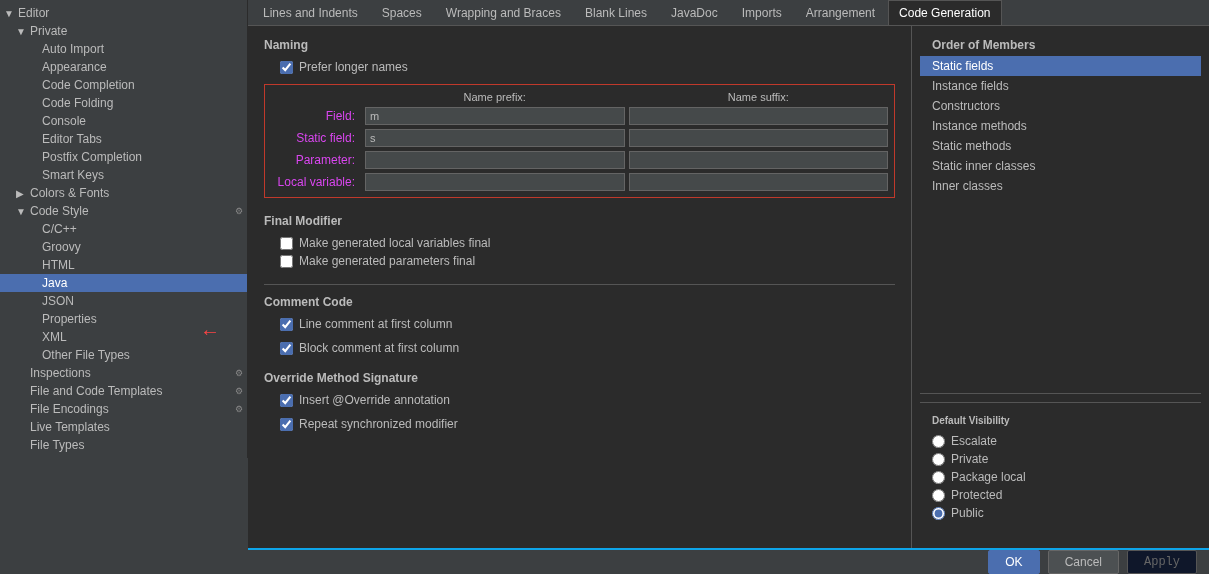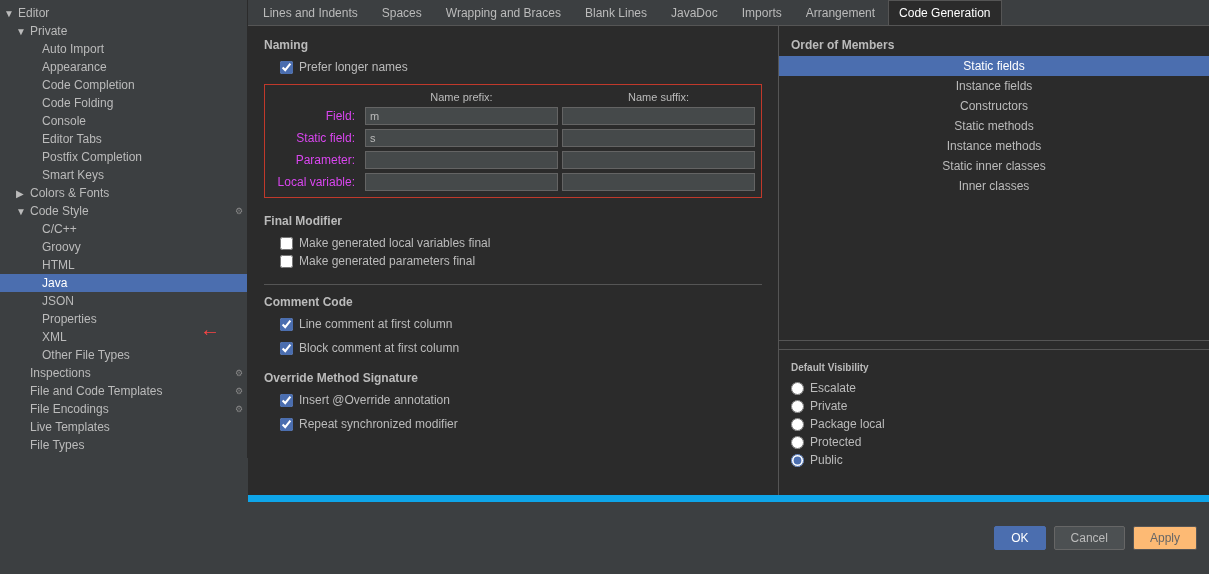--- a/index.html
+++ b/index.html
@@ -89,23 +89,23 @@
       display: flex;
       flex: 1;
       overflow: hidden;
     }
     .panel-left {
       flex: 1;
       padding: 12px 16px;
       overflow-y: auto;
     }
     .panel-right {
-      width: 431px;
+      width: 298px;
       border-left: 1px solid #555;
-      padding: 12px 0;
+      padding: 12px 8px;
       display: flex;
       flex-direction: column;
     }
     .section-title {
       font-size: 12px;
       font-weight: bold;
       color: #bbbbbb;
       margin-bottom: 8px;
     }
     
@@ -148,21 +148,21 @@
     
     .override-section { margin-bottom: 16px; }
     
     .order-title {
       padding: 0 12px;
       margin-bottom: 4px;
       font-size: 12px;
       font-weight: bold;
       color: #bbbbbb;
     }
-    .order-list { flex: 1; text-align: center; }
+    .order-list { flex: 1; }
     .order-item {
       padding: 3px 12px;
       cursor: pointer;
       color: #bbbbbb;
       font-size: 12px;
     }
     .order-item.selected { background: #4b6eaf; color: #fff; }
     
     .visibility-section {
       padding: 12px;
@@ -187,41 +187,41 @@
     .separator {
       height: 1px;
       background: #555;
       margin: 10px 0;
     }
     
     .bottom-bar {
       display: flex;
       justify-content: flex-end;
       align-items: center;
-      padding: 24px 12px;
+      padding: 0 12px;
       background: #3c3f41;
-      border-top: 7px solid #0ea5e9;
+      border-top: 2px solid #0ea5e9;
       gap: 8px;
       flex-shrink: 0;
     }
     .btn {
       padding: 4px 16px;
       font-size: 12px;
       border: 1px solid #666;
       background: #4c5052;
       color: #bbbbbb;
       cursor: pointer;
       border-radius: 2px;
     }
     .btn.primary {
       background: #4b6eaf;
       border-color: #4b6eaf;
       color: #fff;
     }
-    .btn:disabled { color: #666; cursor: default; background: #fdba74; border-color: #555; }
+    .btn:disabled { color: #666; cursor: default; background: #0f172a; border-color: #555; font-family: Liberation Mono, monospace; }
     
     .arrow-annotation {
       position: absolute;
       left: 200px;
       top: 318px;
       color: #ff4444;
       font-size: 20px;
       pointer-events: none;
     }
     .sidebar-wrapper { position: relative; }
@@ -425,22 +425,22 @@
           </div>
         </div>
       </div>
 
       <div class="panel-right">
         <div class="order-title">Order of Members</div>
         <div class="order-list">
         <div class="order-item selected">Static fields</div>
             <div class="order-item">Instance fields</div>
             <div class="order-item">Constructors</div>
+            <div class="order-item">Instance methods</div>
             <div class="order-item">Static methods</div>
-            <div class="order-item">Instance methods</div>
             <div class="order-item">Static inner classes</div>
             <div class="order-item">Inner classes</div>
           </div>
 
         <div class="separator" style="margin: 8px 0;"></div>
 
         <div class="visibility-section">
           <div class="visibility-title">Default Visibility</div>
           <div id="visibility-options">
           <div class="radio-row">

